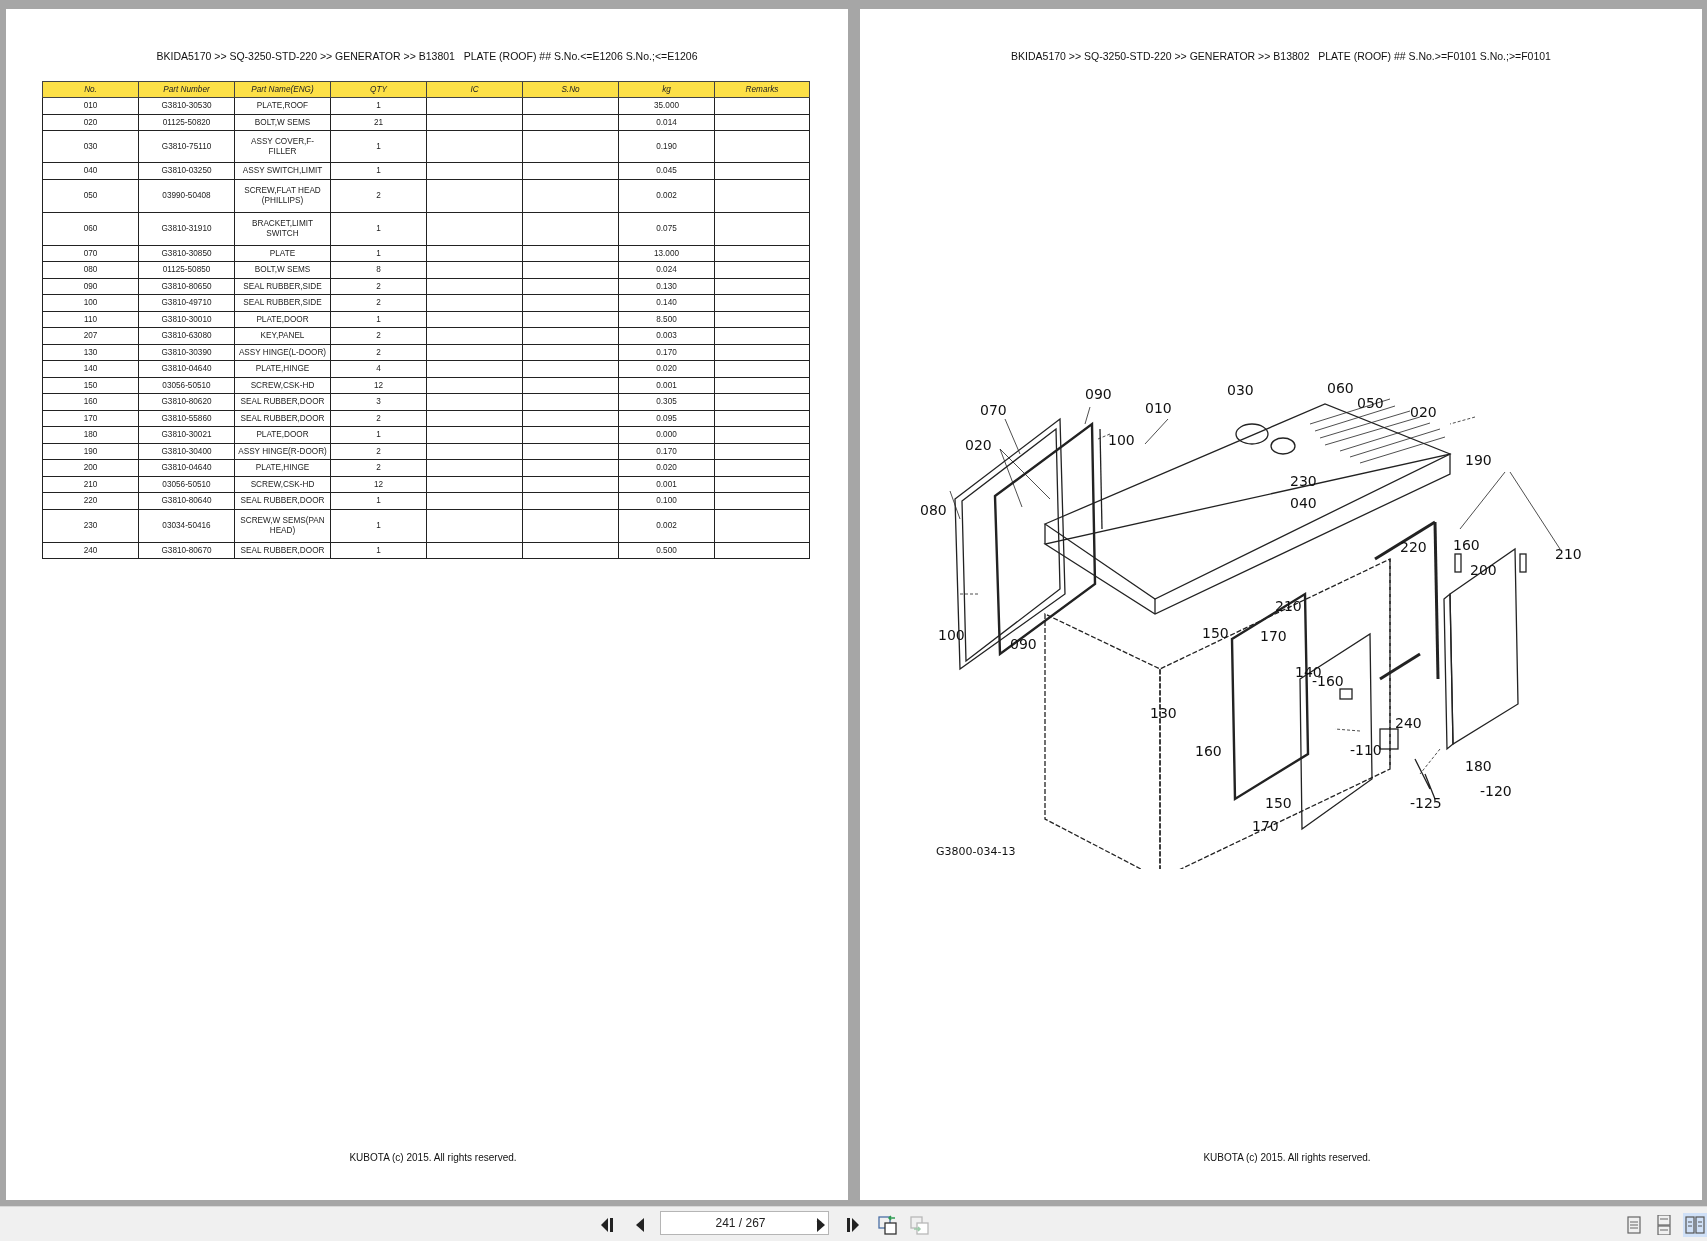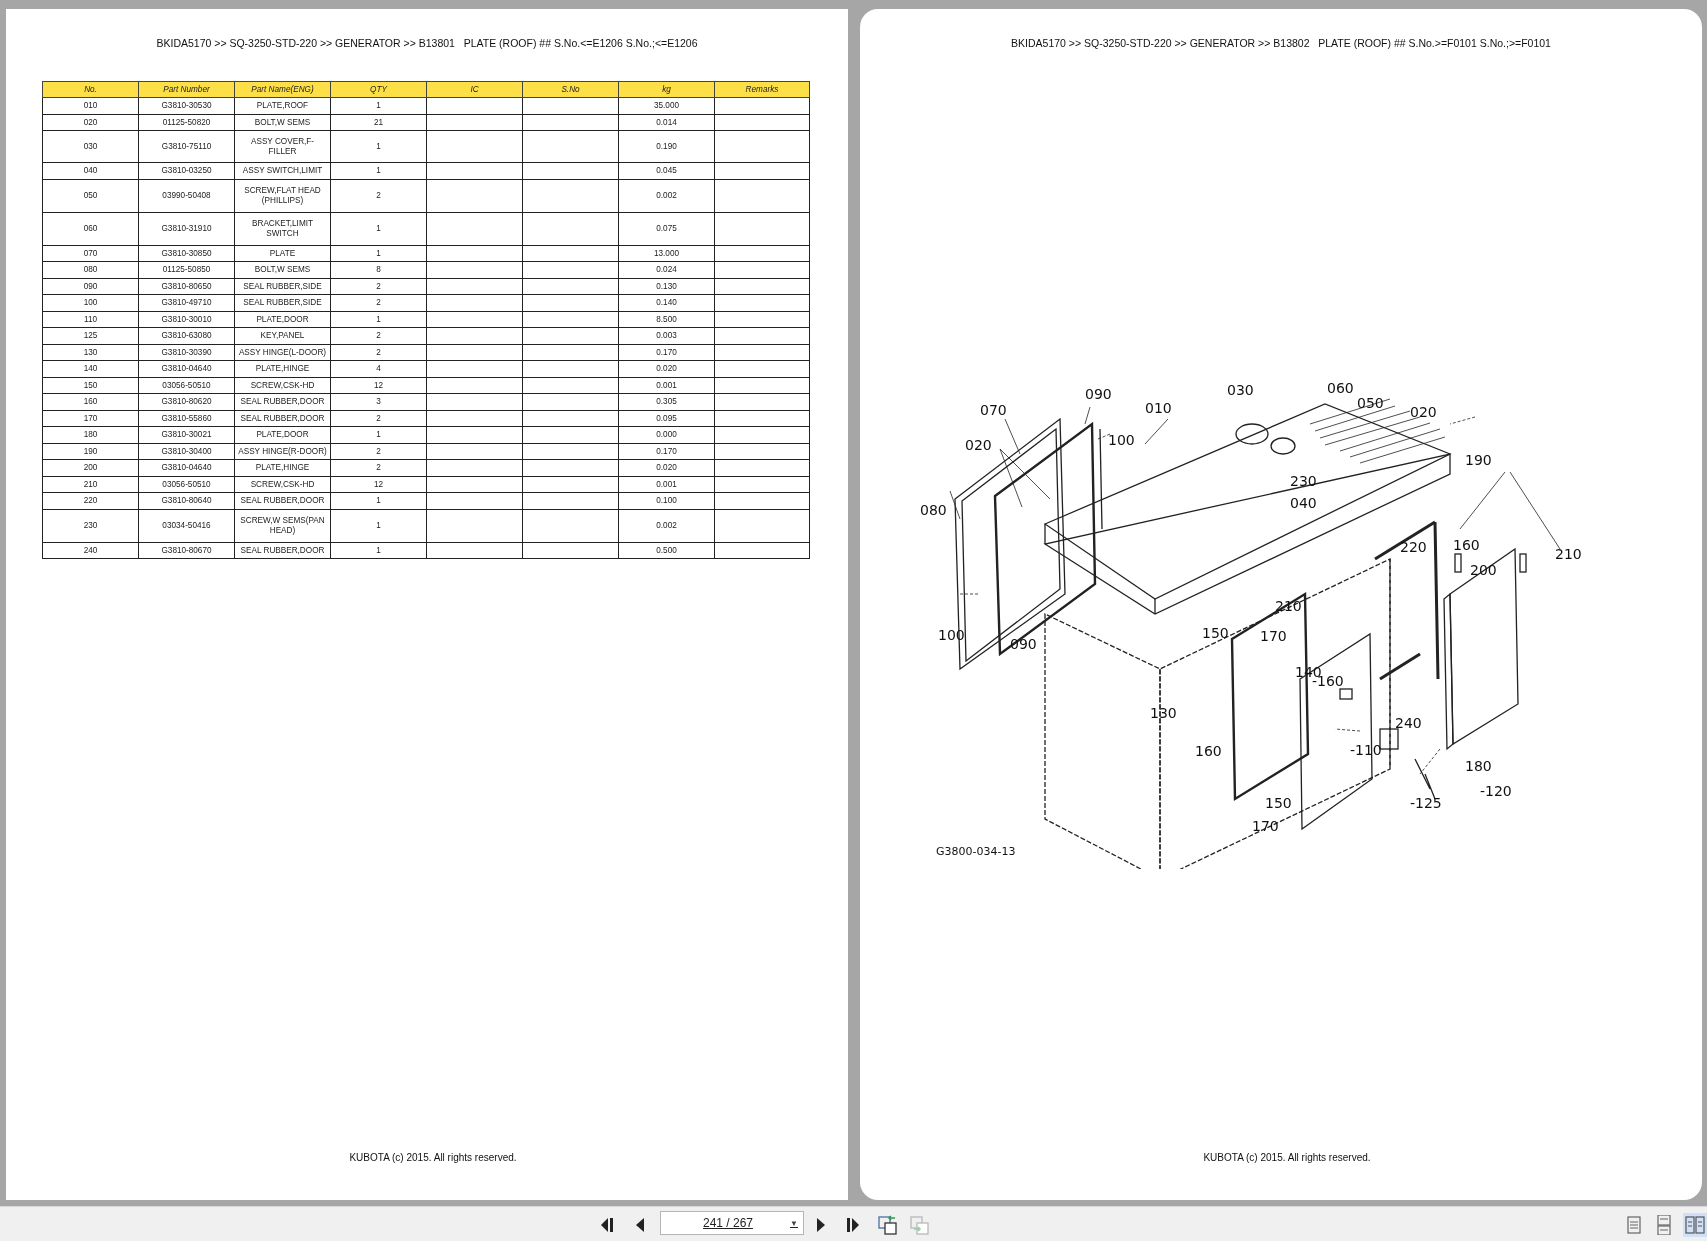--- a/index.html
+++ b/index.html
@@ -7,23 +7,23 @@
     width:1707px; height:1241px; overflow:hidden;
     background:#a6a6a6;
     font-family:"Liberation Sans", sans-serif;
     position:relative;
   }
   .viewer { position:absolute; left:0; top:0; width:1707px; height:1206px; background:#a6a6a6; }
   .page {
     position:absolute; top:9px; height:1191px; background:#ffffff;
   }
   .page.left { left:6px; width:842px; }
-  .page.right { left:860px; width:842px;border-radius:18px; }
+  .page.right { left:860px; width:842px; }
   .page-header {
-    position:absolute; top:28px; left:0; right:0; text-align:center;
+    position:absolute; top:41px; left:0; right:0; text-align:center;
     font-size:10.5px; color:#111; white-space:pre;
   }
   .page-footer {
     position:absolute; top:1143px; left:12px; right:0; text-align:center;
     font-size:10px; color:#111;
   }
   table.parts {
     position:absolute; left:36px; top:72px;
     border-collapse:collapse; table-layout:fixed; width:767px;
     font-size:8.2px; color:#222;
@@ -45,23 +45,23 @@
   }
   .toolbar {
     position:absolute; left:0; top:1206px; width:1707px; height:35px;
     background:#f0f0f0; border-top:1px solid #d8d8d8;
   }
   .nav-btn {
     position:absolute; top:8px; width:20px; height:20px; cursor:pointer;
     display:flex; align-items:center; justify-content:center;
   }
   .page-box {
-    position:absolute; left:660px; top:4px; width:144px; height:24px;
+    position:absolute; left:660px; top:4px; width:169px; height:24px;
     background:#fff; border:1px solid #b5b5b5; box-sizing:border-box;
-    font-size:12px; color:#222; display:flex; align-items:center;text-decoration:underline;
+    font-size:12px; color:#222; display:flex; align-items:center;
   }
   .page-box .val { flex:1; text-align:center; padding-left:10px; }
   .page-box .caret { width:18px; text-align:center; font-size:8px; color:#444; }
   .view-btn {
     position:absolute; top:6px; width:22px; height:24px;
     display:flex; align-items:center; justify-content:center;
   }
   .view-btn.active { background:#cfe0f7; }
 </style>
 </head>
@@ -200,21 +200,21 @@
             <td>110</td>
             <td>G3810-30010</td>
             <td>PLATE,DOOR</td>
             <td>1</td>
             <td></td>
             <td></td>
             <td>8.500</td>
             <td></td>
           </tr>
           <tr>
-            <td>125</td>
+            <td>207</td>
             <td>G3810-63080</td>
             <td>KEY,PANEL</td>
             <td>2</td>
             <td></td>
             <td></td>
             <td>0.003</td>
             <td></td>
           </tr>
           <tr>
             <td>130</td>

